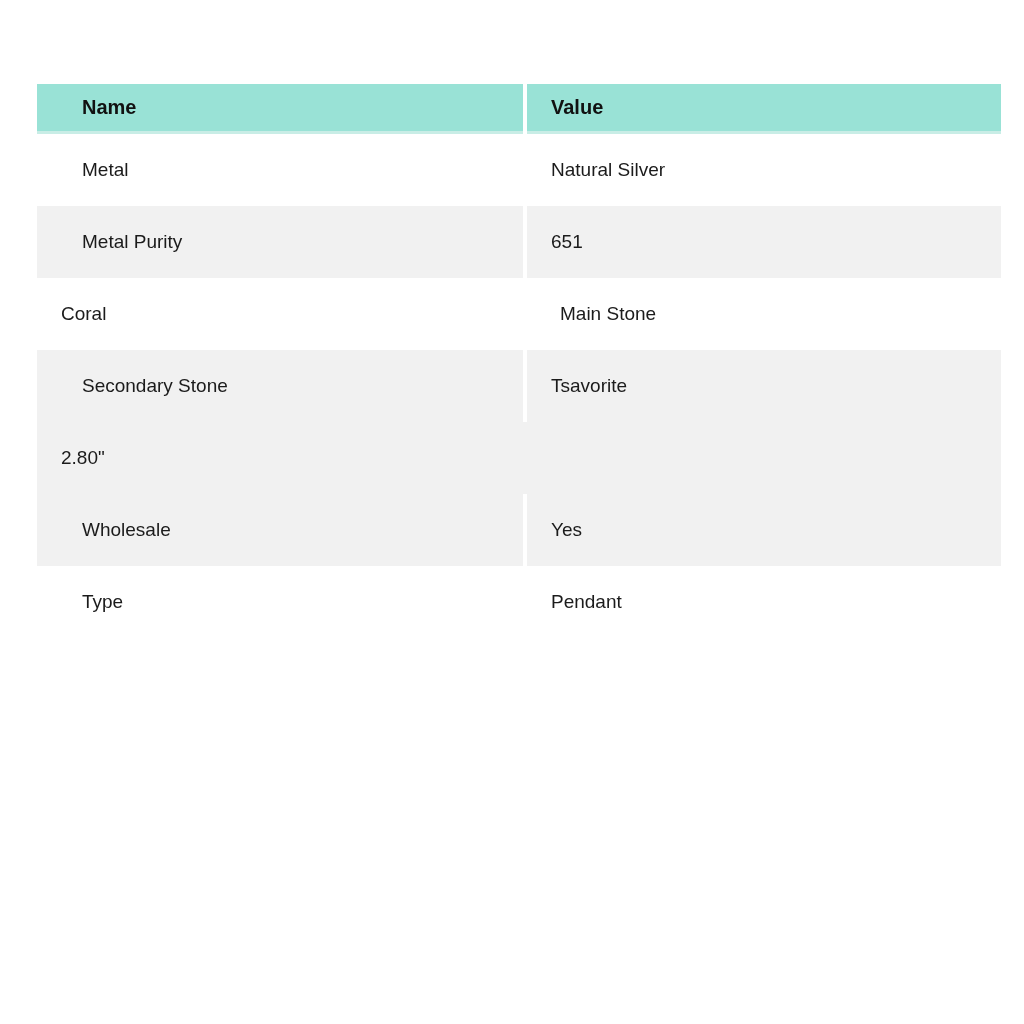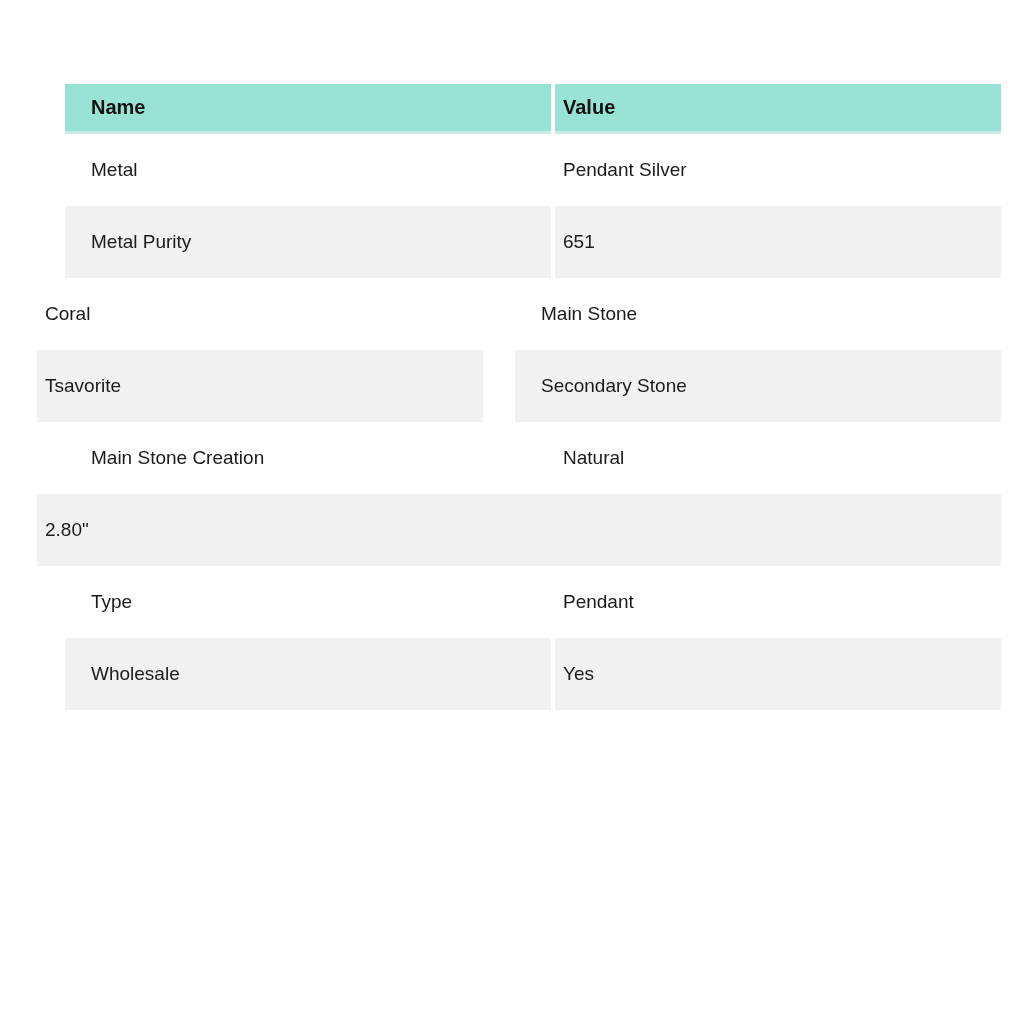--- a/index.html
+++ b/index.html
@@ -49,26 +49,25 @@
     align-items: center;
   }
   .cell {
     display: flex;
     align-items: center;
     box-sizing: border-box;
   }
   .cell.name {
     width: 486px;
     flex: 0 0 486px;
-    padding-left: 26px;
-    margin-left: 28px;
+    padding-left: 45px;
   }
   .cell.value {
     flex: 1 1 auto;
-    padding-left: 8px;
+    padding-left: 24px;
   }
 </style>
 </head>
 <body>
 
 <div class="canvas">
   <div class="spec-table">
 
     <div class="trow thead">
       <div class="cell name">
@@ -77,21 +76,21 @@
       <div class="cell value">
         <span>Value</span>
       </div>
     </div>
 
     <div class="trow tbody-row">
       <div class="cell name">
         <span>Metal</span>
       </div>
       <div class="cell value">
-        <span>Pendant Silver</span>
+        <span>Natural Silver</span>
       </div>
     </div>
 
     <div class="trow tbody-row alt">
       <div class="cell name">
         <span>Metal Purity</span>
       </div>
       <div class="cell value">
         <span>651</span>
       </div>
@@ -100,55 +99,47 @@
     <div class="trow tbody-row">
       <div class="cell value">
         <span>Coral</span>
       </div>
       <div class="cell name">
         <span>Main Stone</span>
       </div>
     </div>
 
     <div class="trow tbody-row alt">
+      <div class="cell name">
+        <span>Secondary Stone</span>
+      </div>
       <div class="cell value">
         <span>Tsavorite</span>
       </div>
-      <div class="cell name">
-        <span>Secondary Stone</span>
-      </div>
     </div>
 
-    <div class="trow tbody-row">
-      <div class="cell name">
-        <span>Main Stone Creation</span>
-      </div>
+
+    <div class="trow tbody-row alt">
       <div class="cell value">
-        <span>Natural</span>
+        <span>2.80"</span>
       </div>
     </div>
 
     <div class="trow tbody-row alt">
+      <div class="cell name">
+        <span>Wholesale</span>
+      </div>
       <div class="cell value">
-        <span>2.80"</span>
+        <span>Yes</span>
       </div>
     </div>
 
     <div class="trow tbody-row">
       <div class="cell name">
         <span>Type</span>
       </div>
       <div class="cell value">
         <span>Pendant</span>
       </div>
     </div>
 
-    <div class="trow tbody-row alt">
-      <div class="cell name">
-        <span>Wholesale</span>
-      </div>
-      <div class="cell value">
-        <span>Yes</span>
-      </div>
-    </div>
-
   </div>
 </div>
 
 </body></html>

